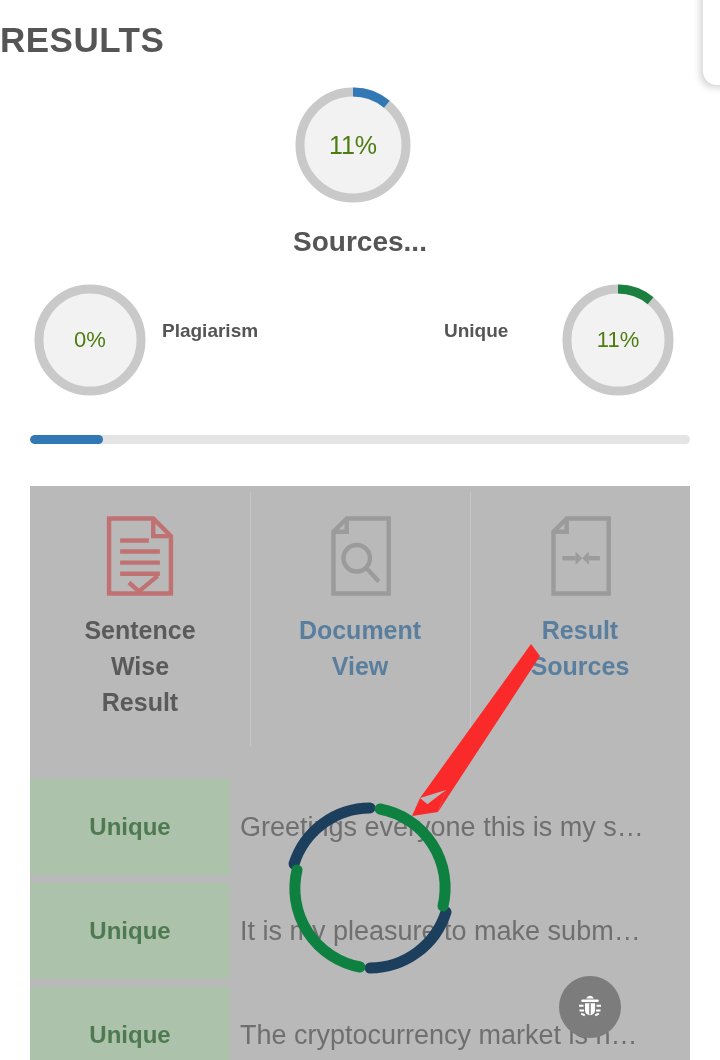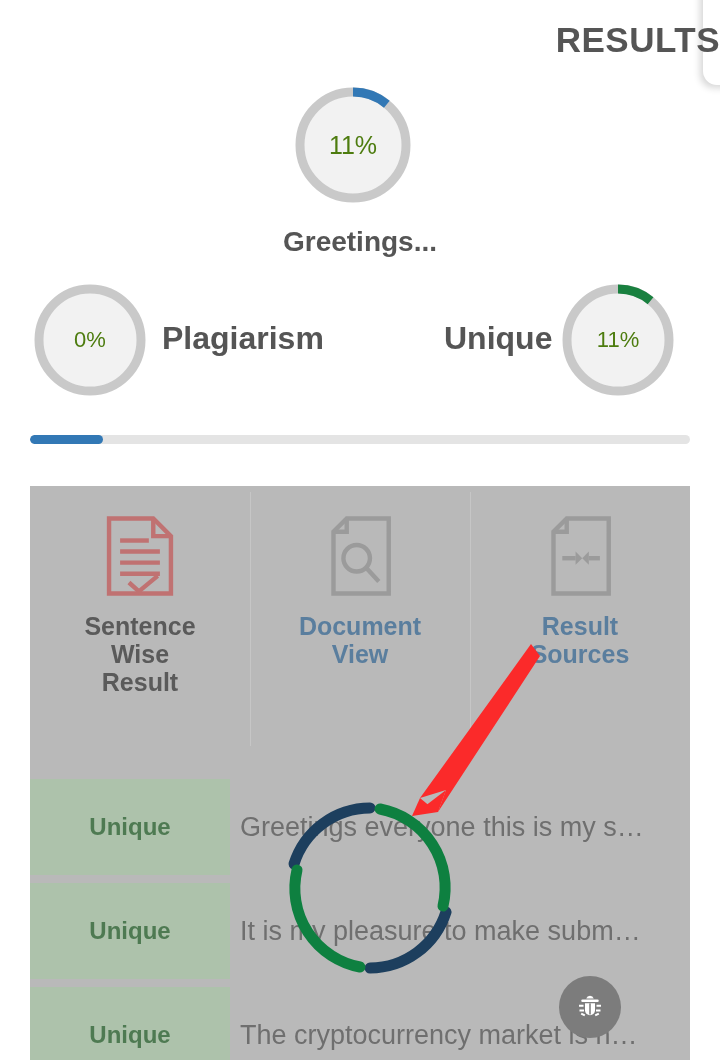--- a/index.html
+++ b/index.html
@@ -16,21 +16,21 @@
     position: absolute; top: -60px; left: 703px;
     width: 120px; height: 145px;
     background: #ffffff;
     border-radius: 0 0 0 14px;
     box-shadow: -3px 3px 7px rgba(0,0,0,0.16);
   }
 
   
   .results-title {
     position: absolute; top: 20px; left: 0; width: 720px;
-    text-align: right;
+    text-align: left;
     font-size: 35px; font-weight: bold; letter-spacing: .5px;
     color: #555555;
   }
 
   
   .gauge { position: absolute; }
   .gauge .val {
     position: absolute; inset: 0;
     display: flex; align-items: center; justify-content: center;
     color: #4d7c0f; font-weight: normal;
@@ -44,21 +44,21 @@
 
   #gauge-uniq { left: 560px; top: 282px; width: 116px; height: 116px; }
   #gauge-uniq .val { font-size: 22px; }
 
   .status-text {
     position: absolute; top: 226px; left: 0; width: 720px;
     text-align: center; font-size: 28px; font-weight: bold; color: #555555;
   }
 
   .gauge-label {
-    position: absolute; font-size: 32px; font-weight: bold; color: #555555;
+    position: absolute; font-size: 19px; font-weight: bold; color: #555555;
   }
   #label-plagiarism { left: 162px; top: 320px; }
   #label-unique     { left: 444px; top: 320px; }
 
   
   .progress-track {
     position: absolute; left: 30px; top: 435px;
     width: 660px; height: 9px;
     background: #e4e4e4; border-radius: 5px; overflow: hidden;
   }
@@ -77,21 +77,21 @@
     flex: 1; position: relative;
     display: flex; flex-direction: column; align-items: center;
     padding-top: 28px;
   }
   .tab + .tab::before {
     content: ""; position: absolute; left: 0; top: 6px; bottom: 20px;
     width: 1px; background: #c6c6c6;
   }
   .tab-icon { width: 72px; height: 84px; display: block; margin-bottom: 14px; }
   .tab-label {
-    font-size: 25px; font-weight: bold; line-height: 28px; text-align: center;
+    font-size: 25px; font-weight: bold; line-height: 36px; text-align: center;
     white-space: pre-line;
   }
   .tab-label.active { color: #5a5a5a; }
   .tab-label.link   { color: #5a7e9e; }
 
   
   .rows { position: absolute; left: 0; top: 293px; width: 660px; }
   .row { display: flex; height: 96px; margin-bottom: 8px; }
   .row-tag {
     width: 200px; background: #adc2ab;
@@ -130,21 +130,21 @@
 
   <div class="gauge" id="gauge-main">
     <svg viewBox="0 0 120 120" width="120" height="120">
       <circle cx="60" cy="60" r="49" fill="#f2f2f2"></circle>
       <circle cx="60" cy="60" r="53" fill="none" stroke="#c9c9c9" stroke-width="9"></circle>
       <circle id="arc-main" cx="60" cy="60" r="53" fill="none" stroke="#3278b5" stroke-width="9" stroke-linecap="butt" transform="rotate(-90 60 60)" stroke-dasharray="333.01" stroke-dashoffset="296.38"></circle>
     </svg>
     <div class="val">11%</div>
   </div>
 
-  <div class="status-text">Greetings...</div>
+  <div class="status-text">Sources...</div>
 
   <div class="gauge" id="gauge-plag">
     <svg viewBox="0 0 116 116" width="116" height="116">
       <circle cx="58" cy="58" r="47" fill="#f2f2f2"></circle>
       <circle cx="58" cy="58" r="51" fill="none" stroke="#c9c9c9" stroke-width="9"></circle>
       <circle id="arc-plag" cx="58" cy="58" r="51" fill="none" stroke="#3278b5" stroke-width="9" stroke-linecap="butt" transform="rotate(-90 58 58)" stroke-dasharray="320.44" stroke-dashoffset="320.44"></circle>
     </svg>
     <div class="val">0%</div>
   </div>
   <div class="gauge-label" id="label-plagiarism">Plagiarism</div>

